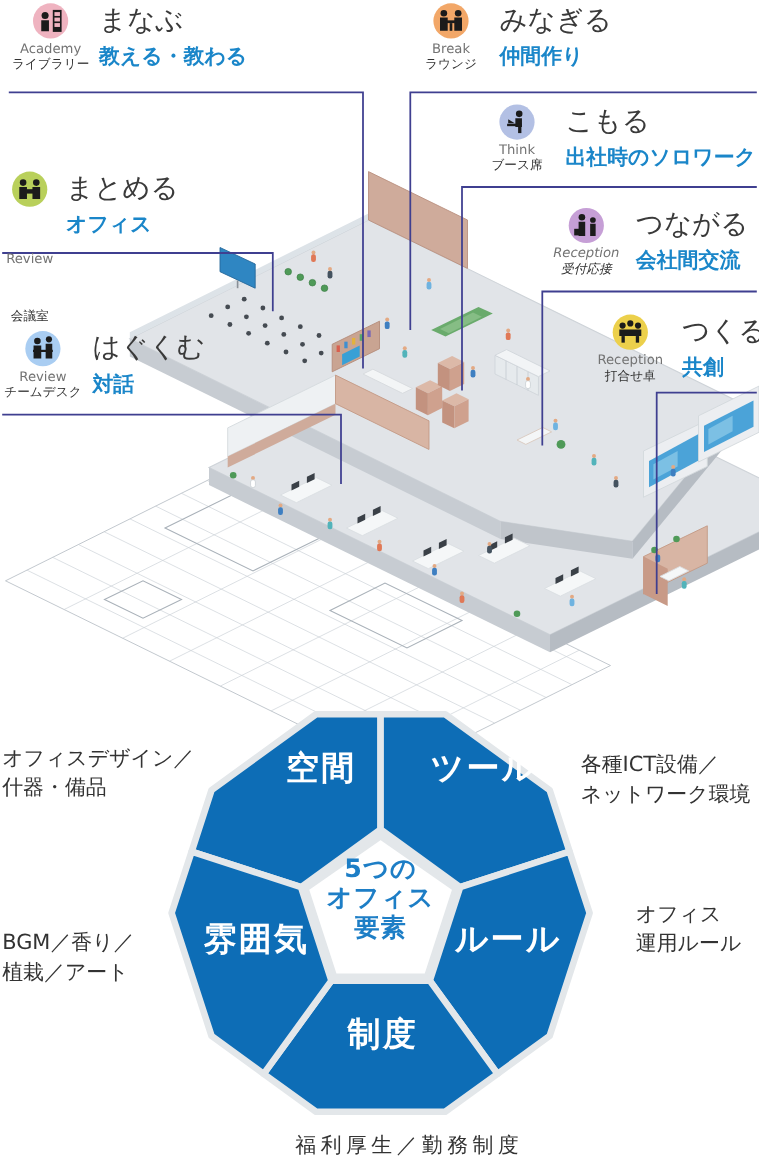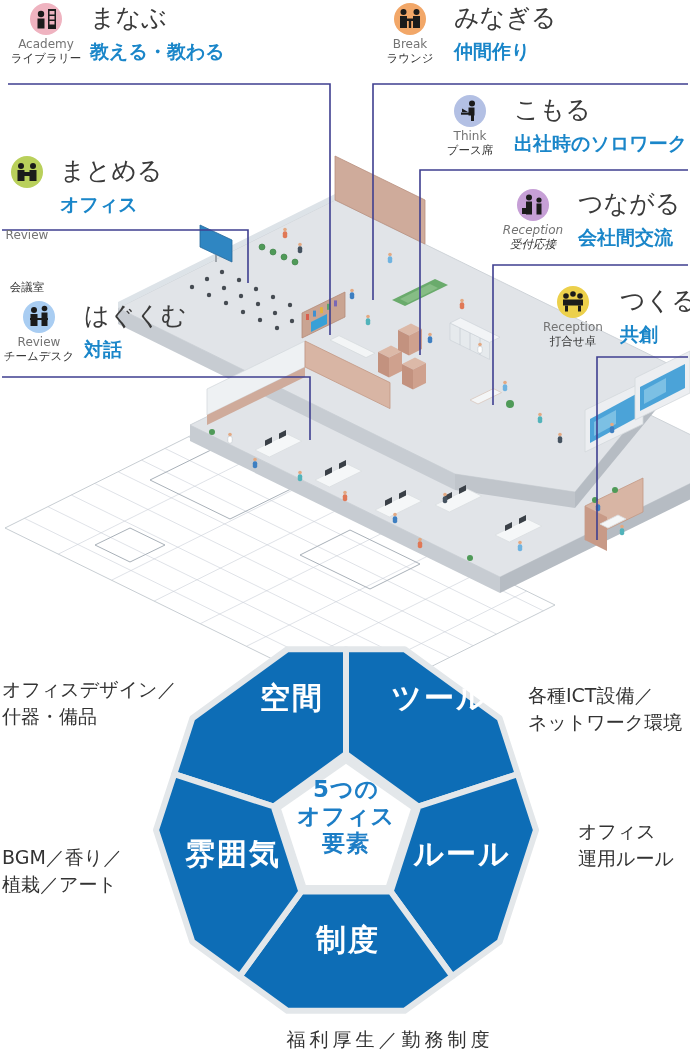--- a/index.html
+++ b/index.html
@@ -487,17 +487,17 @@
       <div>ネットワーク環境</div>
 </div>
 <div class="note" style="left:2px;top:844px;">
   <div>BGM／香り／</div>
       <div>植栽／アート</div>
 </div>
 <div class="note" style="left:578px;top:818px;">
   <div>オフィス</div>
       <div>運用ルール</div>
 </div>
-<div class="note center" style="left:130px;top:1028px;width:520px;font-family:Liberation Mono, monospace;">
+<div class="note center" style="left:112px;top:1028px;width:520px;">
   <div>福利厚生／勤務制度</div>
 </div>
 
 </div>
 
 </body></html>

